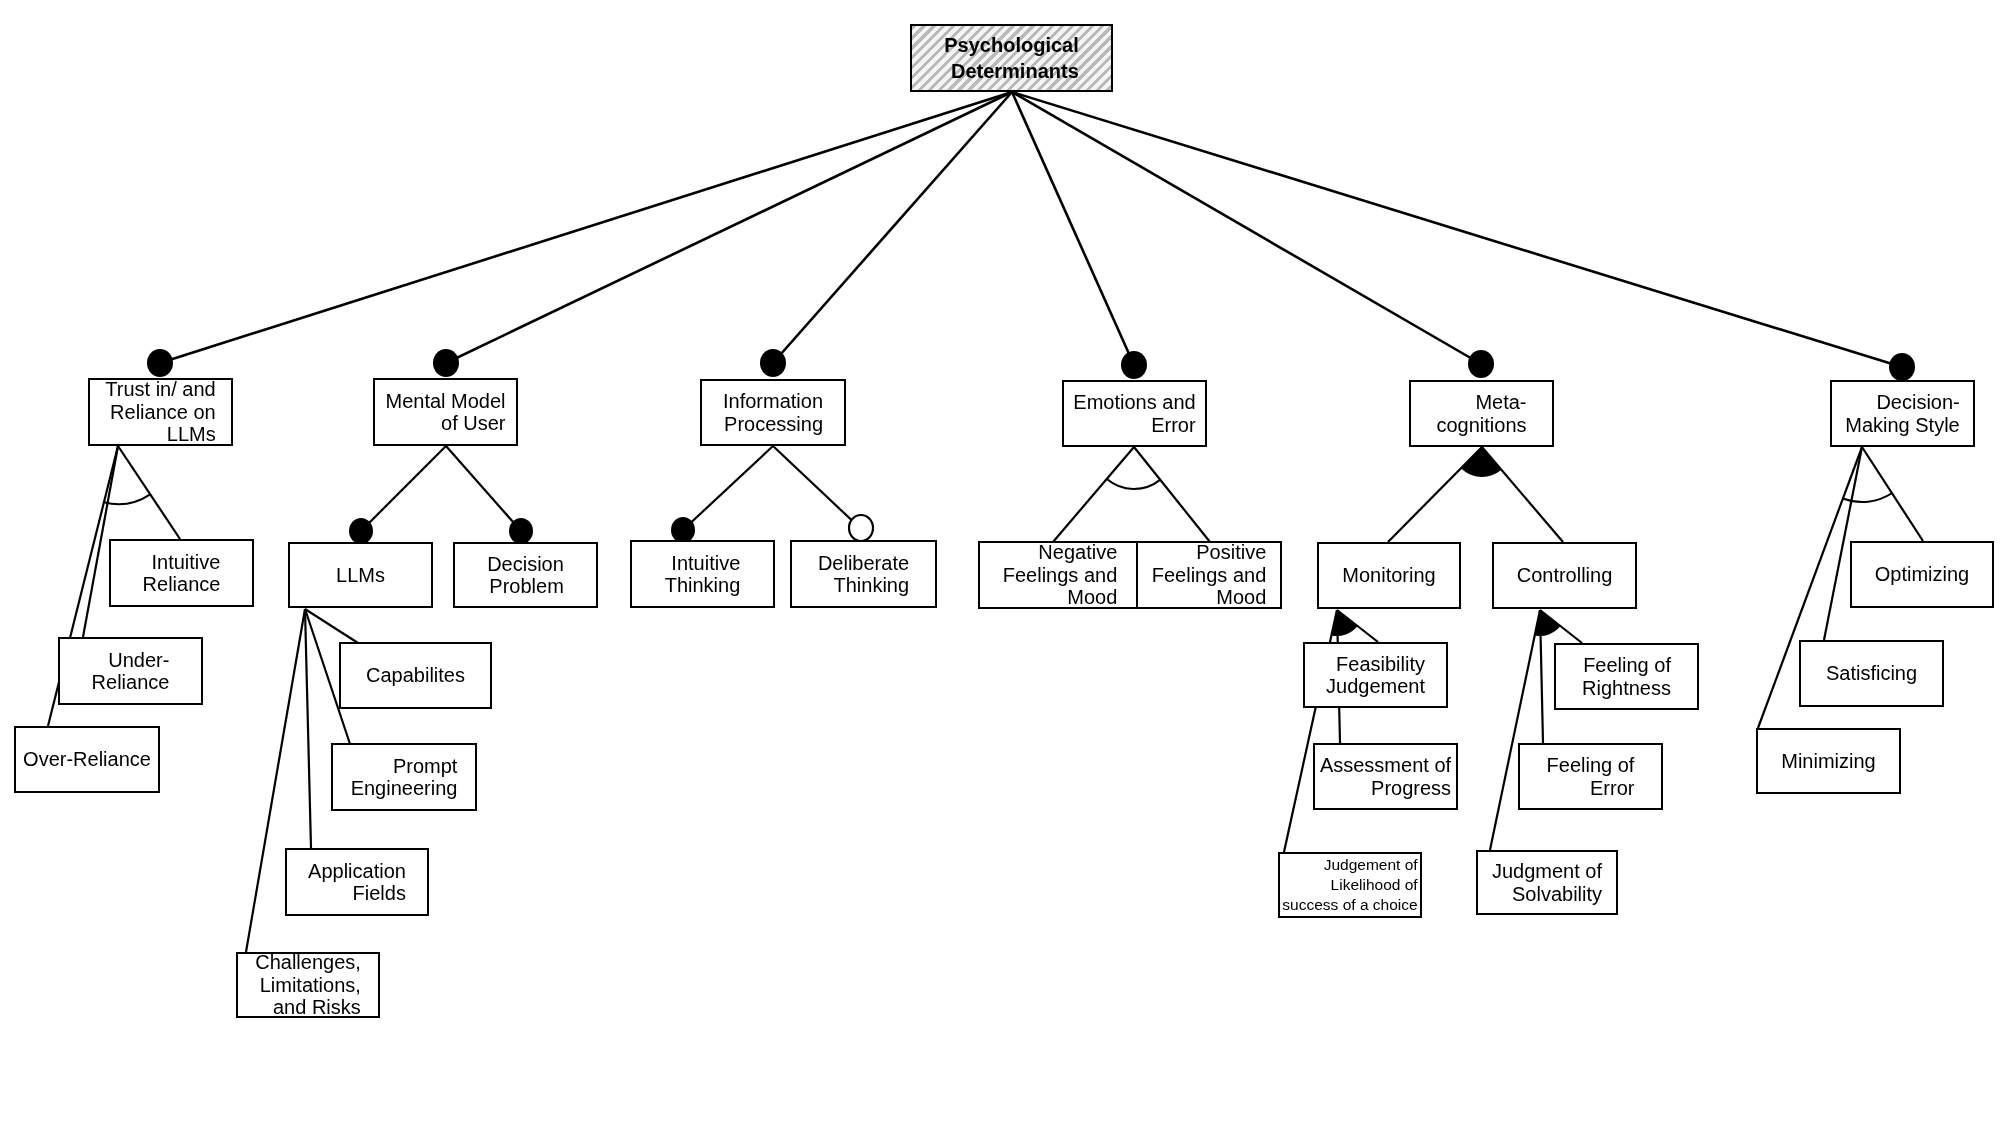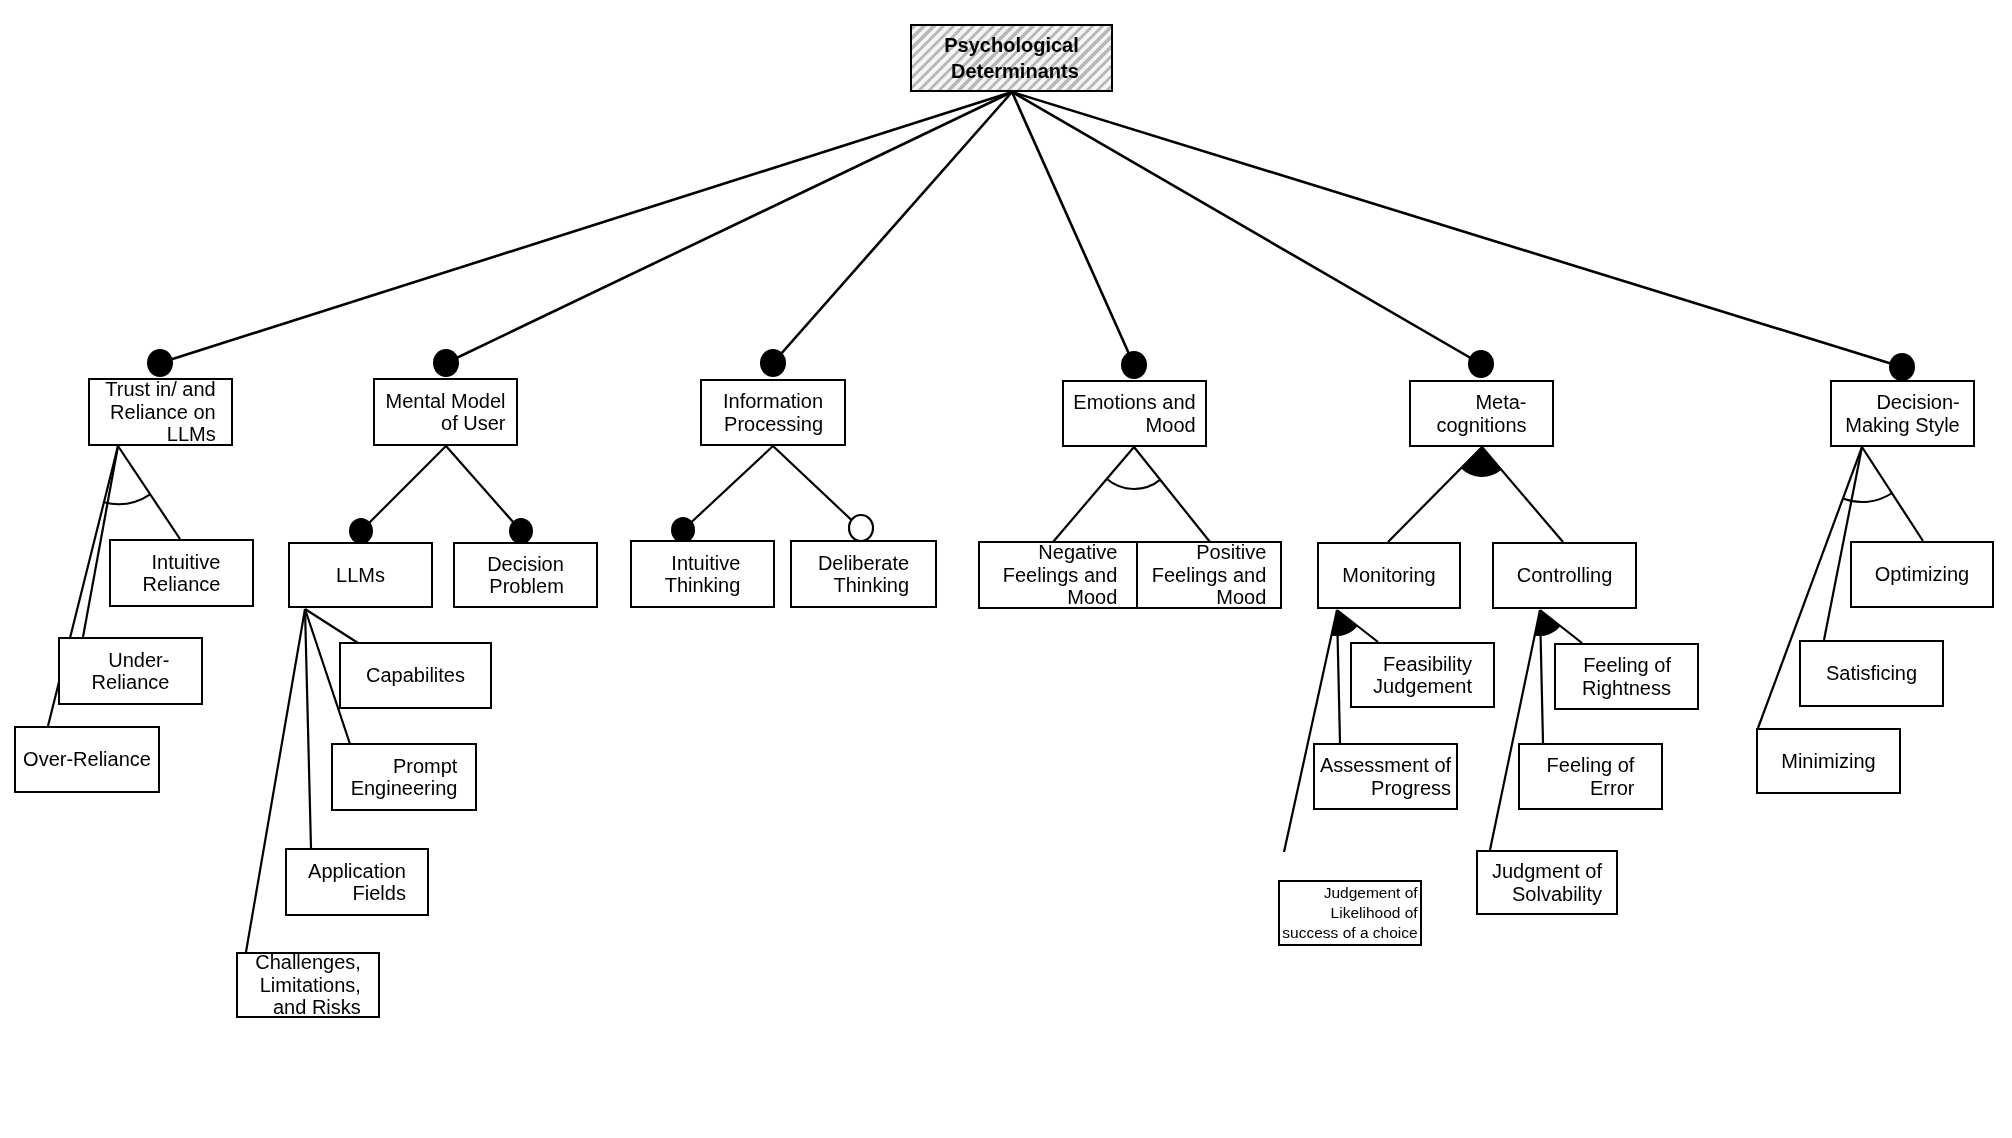--- a/index.html
+++ b/index.html
@@ -28,21 +28,20 @@
   }
   .node.root{
     border:2.5px solid #000;
     font-weight:bold;
     line-height:1.3;
     background:repeating-linear-gradient(135deg,#b9b9b9 0 3px,#f4f4f4 3px 7px);
   }
   .node.small{
     font-size:15.5px;
     line-height:1.3;
-    margin-top:28px;
   }
   #caption{
     position:absolute;
     left:0;top:1060px;width:2012px;
     text-align:center;
     font-family:"Liberation Serif", serif;
     font-size:38px;
     color:#000;
     z-index:2;
   }
@@ -127,21 +126,21 @@
 Determinants</div>
 
   <div class="node" style="left:88px;top:378px;width:145px;height:68px">Trust in/ and
 Reliance on
 LLMs</div>
   <div class="node" style="left:373px;top:378px;width:145px;height:68px">Mental Model
 of User</div>
   <div class="node" style="left:700px;top:379px;width:146px;height:67px">Information
 Processing</div>
   <div class="node" style="left:1062px;top:380px;width:145px;height:67px">Emotions and
-Mood</div>
+Error</div>
   <div class="node" style="left:1409px;top:380px;width:145px;height:67px">Meta-
 cognitions</div>
   <div class="node" style="left:1830px;top:380px;width:145px;height:67px">Decision-
 Making Style</div>
 
   <div class="node" style="left:109px;top:539px;width:145px;height:68px">Intuitive
 Reliance</div>
   <div class="node" style="left:58px;top:637px;width:145px;height:68px">Under-
 Reliance</div>
   <div class="node" style="left:14px;top:726px;width:146px;height:67px">Over-Reliance</div>
@@ -165,21 +164,21 @@
 
   <div class="node" style="left:978px;top:541px;width:164px;height:68px">Negative
 Feelings and
 Mood</div>
   <div class="node" style="left:1136px;top:541px;width:146px;height:68px">Positive
 Feelings and
 Mood</div>
 
   <div class="node" style="left:1317px;top:542px;width:144px;height:67px">Monitoring</div>
   <div class="node" style="left:1492px;top:542px;width:145px;height:67px">Controlling</div>
-  <div class="node" style="left:1350px;top:642px;width:145px;height:66px">Feasibility
+  <div class="node" style="left:1303px;top:642px;width:145px;height:66px">Feasibility
 Judgement</div>
   <div class="node" style="left:1313px;top:743px;width:145px;height:67px">Assessment of
 Progress</div>
   <div class="node small" style="left:1278px;top:852px;width:144px;height:66px">Judgement of
 Likelihood of
 success of a choice</div>
   <div class="node" style="left:1554px;top:643px;width:145px;height:67px">Feeling of
 Rightness</div>
   <div class="node" style="left:1518px;top:743px;width:145px;height:67px">Feeling of
 Error</div>

